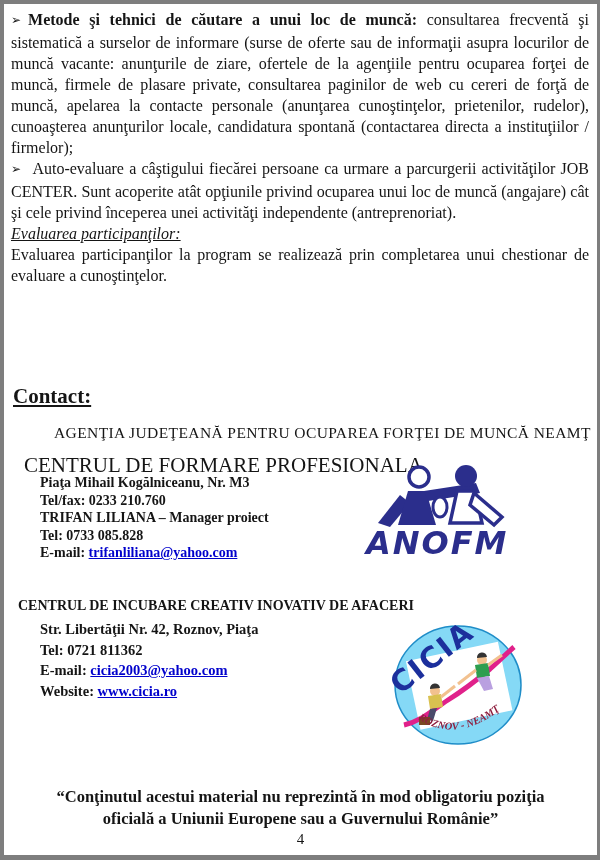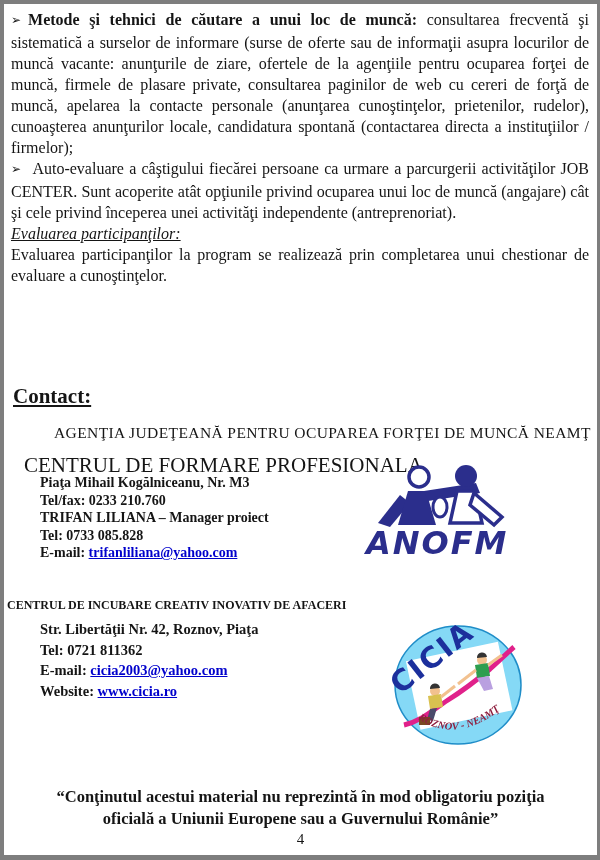--- a/index.html
+++ b/index.html
@@ -35,22 +35,22 @@
   }
   .center-title {
     position:absolute; top:449px; left:20px;
     font-size:21px; font-weight:normal; white-space:nowrap;
   }
   .agency-lines {
     position:absolute; top:470px; left:36px;
     font-size:14px; font-weight:bold; line-height:17.6px; white-space:nowrap;
   }
   .incubator-title {
-    position:absolute; top:594px; left:3px;
-    font-size:12px; font-weight:bold; white-space:nowrap;
+    position:absolute; top:594px; left:14px;
+    font-size:14px; font-weight:bold; white-space:nowrap;
   }
   .incubator-lines {
     position:absolute; top:615px; left:36px;
     font-size:14.5px; font-weight:bold; line-height:20.5px; white-space:nowrap;
   }
   a.link { color:#0000cc; text-decoration:underline; font-weight:bold; }
 
   .anofm-logo { position:absolute; top:459px; left:360px; width:158px; height:96px; }
   .cicia-logo { position:absolute; top:619px; left:388px; width:134px; height:128px; }
 

